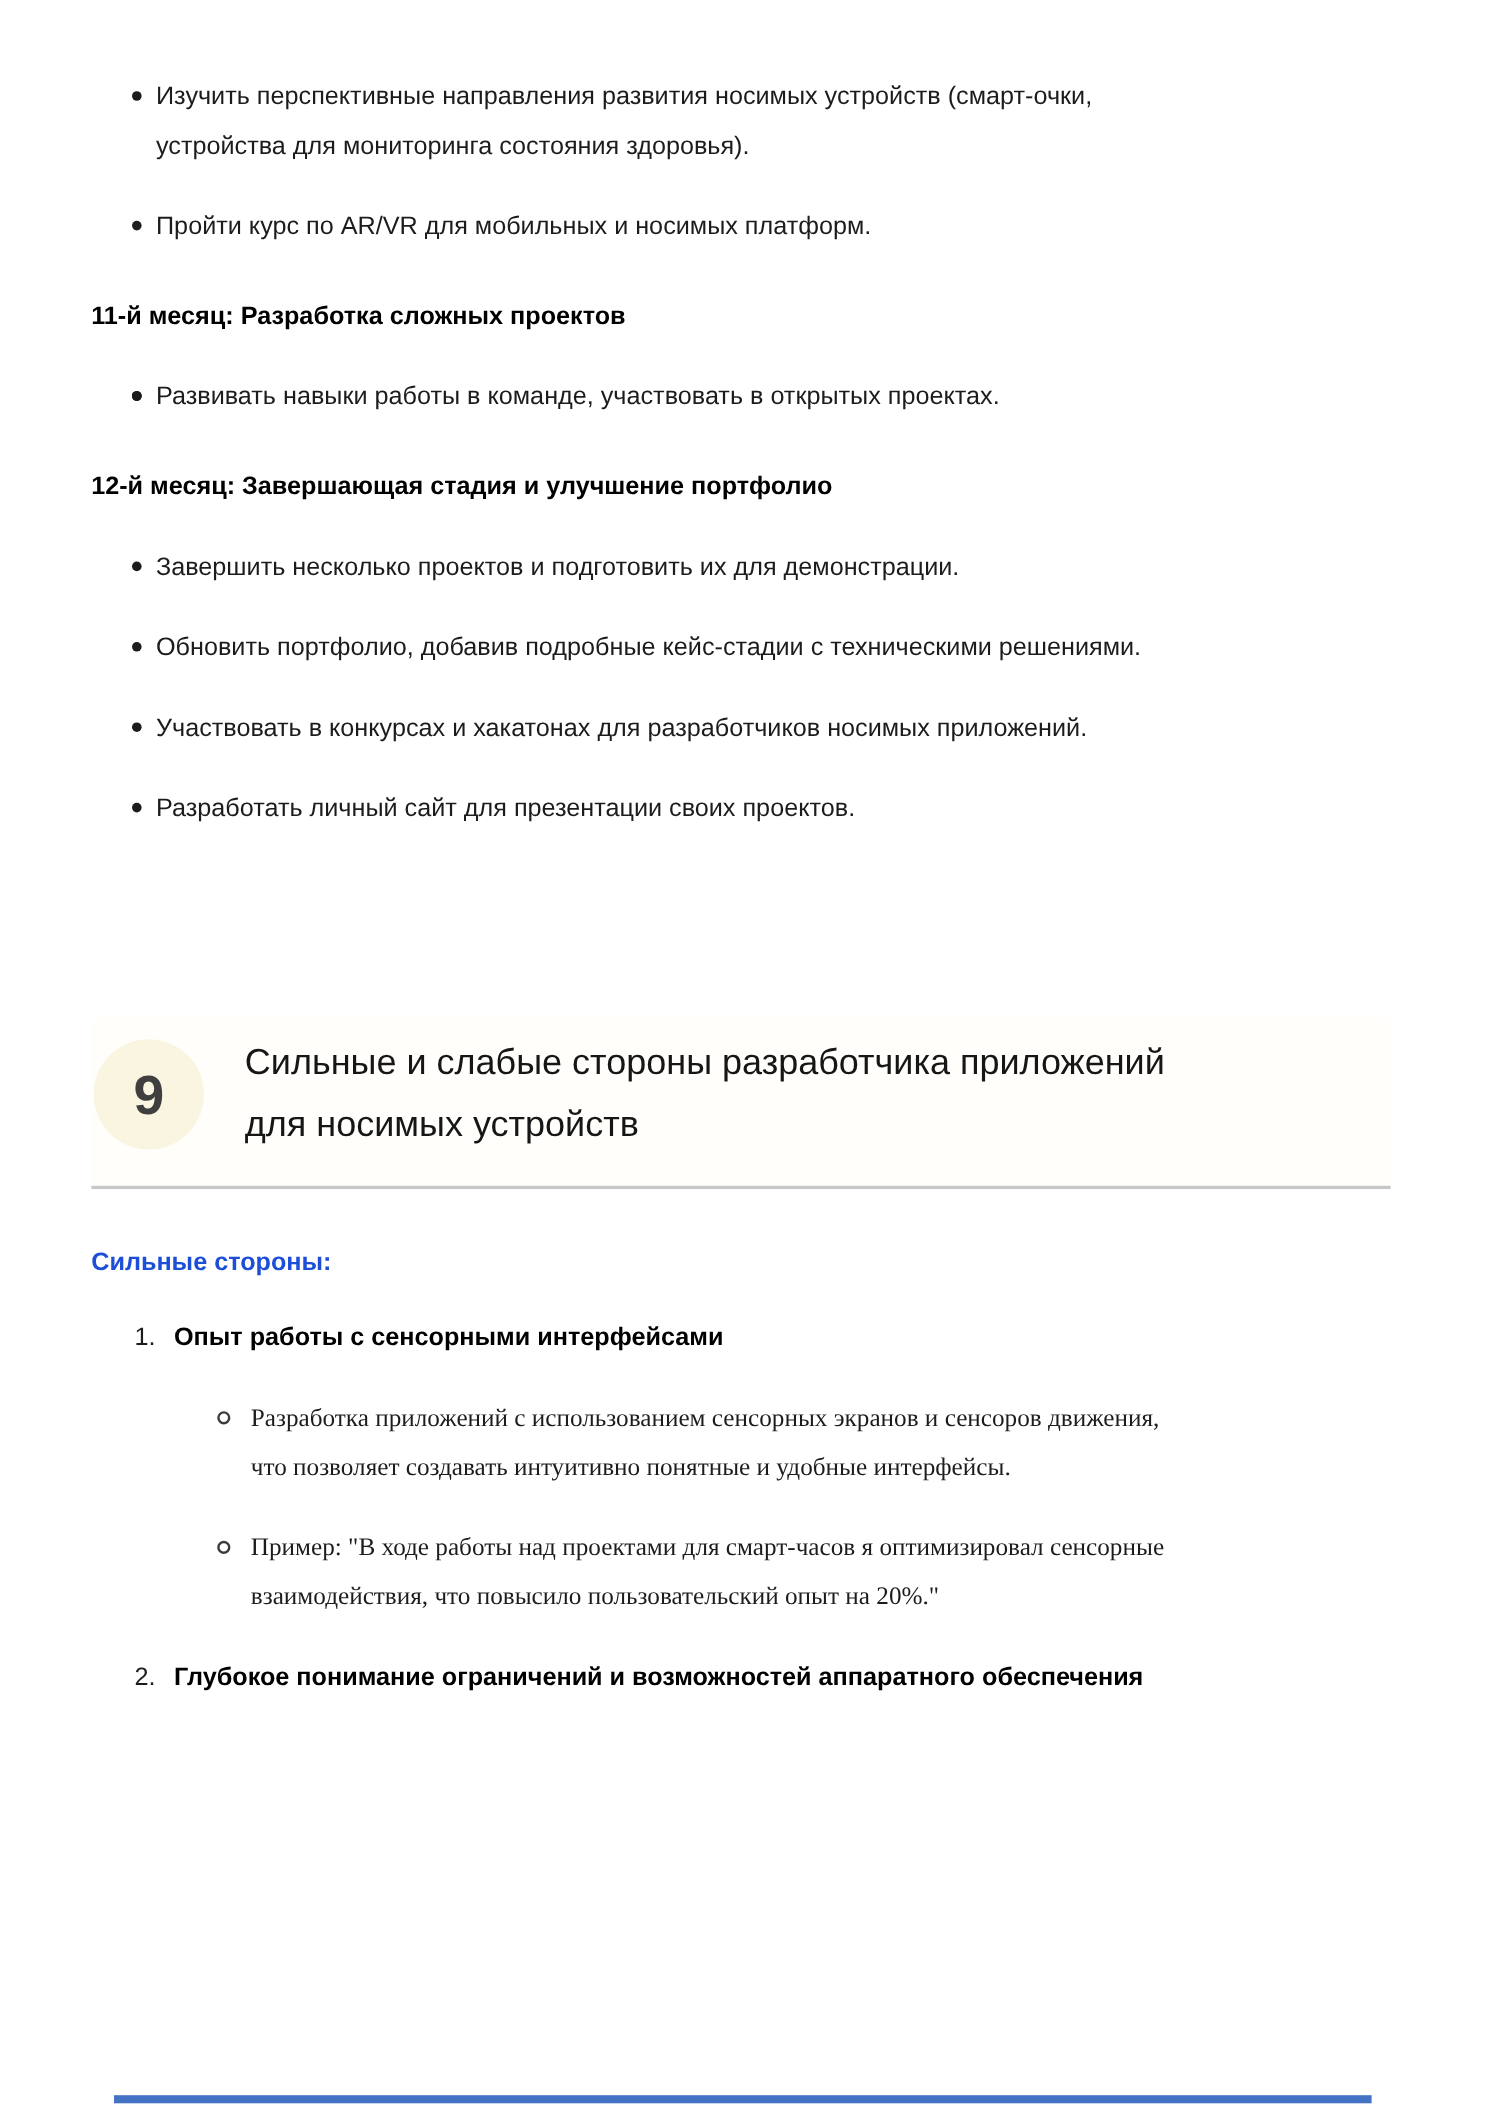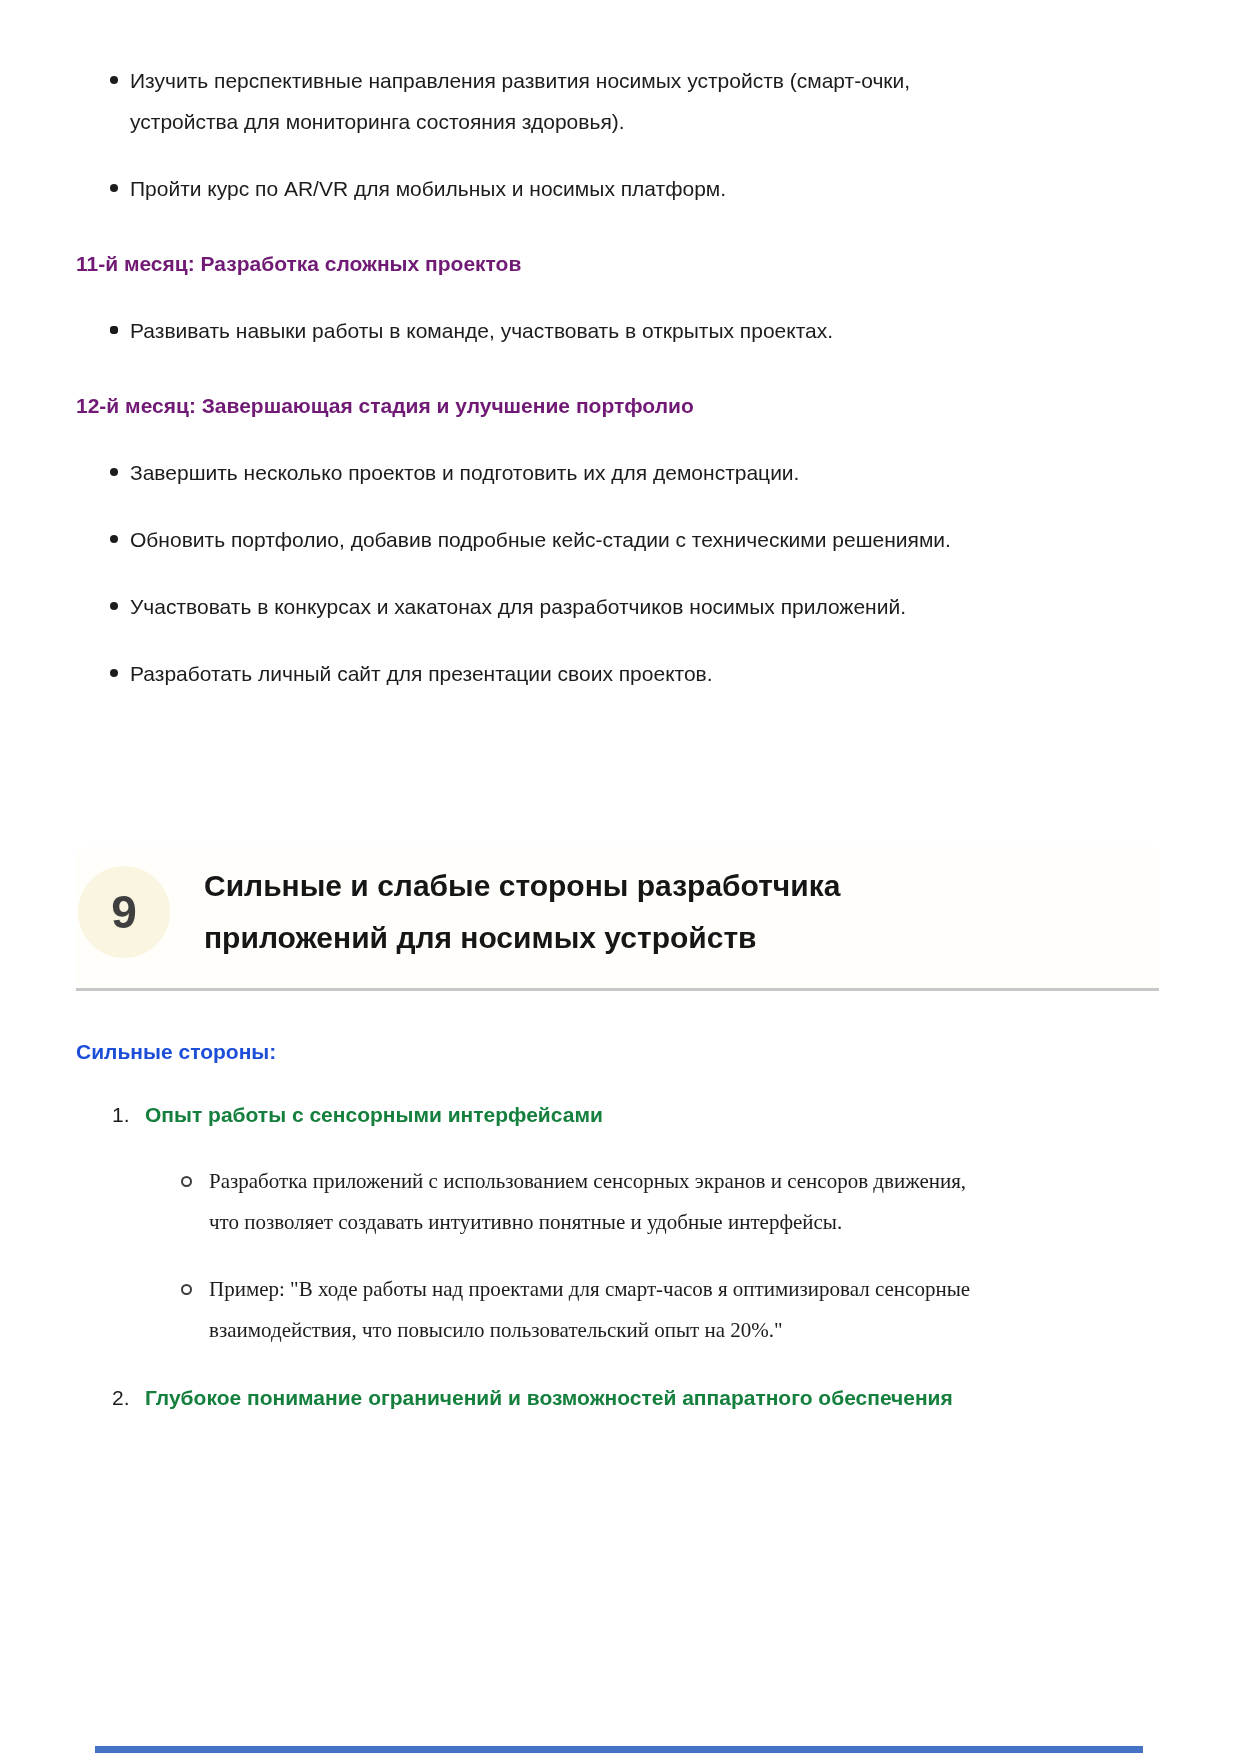--- a/index.html
+++ b/index.html
@@ -32,21 +32,21 @@
     width: 8px; height: 8px;
     border-radius: 50%;
     background: #1c1c1c;
   }
 
   h4.month {
     font-size: 21px;
     font-weight: bold;
     line-height: 41px;
     margin: 34px 0 26px 0;
-    color: #701a75;
+    color: #000000;
   }
 
   
   .section-header {
     margin-top: 152px;
     display: flex;
     align-items: center;
     gap: 34px;
     padding: 14px 0 24px 2px;
     background: #fffefa;
@@ -61,21 +61,21 @@
     color: #3f3f3f;
     font-size: 46px;
     font-weight: bold;
     display: flex;
     align-items: center;
     justify-content: center;
   }
   .section-title {
     font-size: 30px;
     line-height: 52px;
-    font-weight: bold;
+    font-weight: normal;
     color: #161616;
     max-width: 780px;
   }
 
   .strengths-heading {
     margin: 40px 0 0 0;
     font-weight: bold;
     color: #1d4ed8;
   }
 
@@ -85,21 +85,21 @@
     position: relative;
     padding-left: 69px;
     margin-bottom: 26px;
     max-width: 980px;
   }
   ol.strengths > li > .num {
     position: absolute;
     left: 36px;
     font-weight: normal;
   }
-  ol.strengths > li > .ttl { font-weight: bold; color: #15803d; }
+  ol.strengths > li > .ttl { font-weight: bold; color: #000000; }
 
   
   ul.l2 { list-style: none; margin: 26px 0 0 0; padding: 0; font-family: Liberation Serif, serif; }
   ul.l2 > li {
     position: relative;
     padding-left: 64px;
     margin-bottom: 26px;
     max-width: 790px;
     font-weight: normal;
   }

